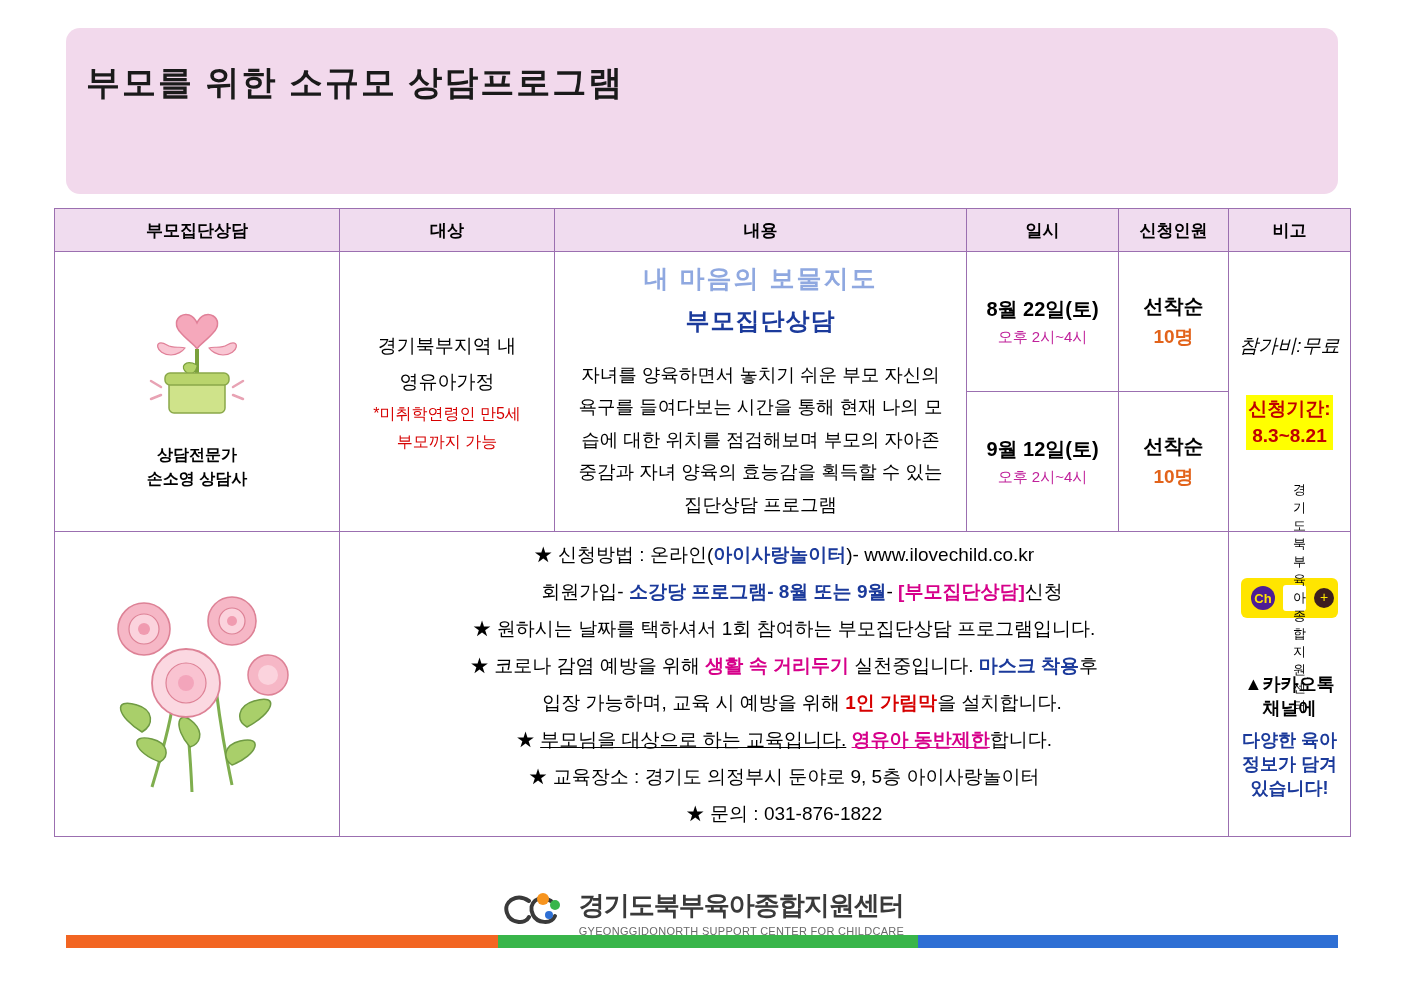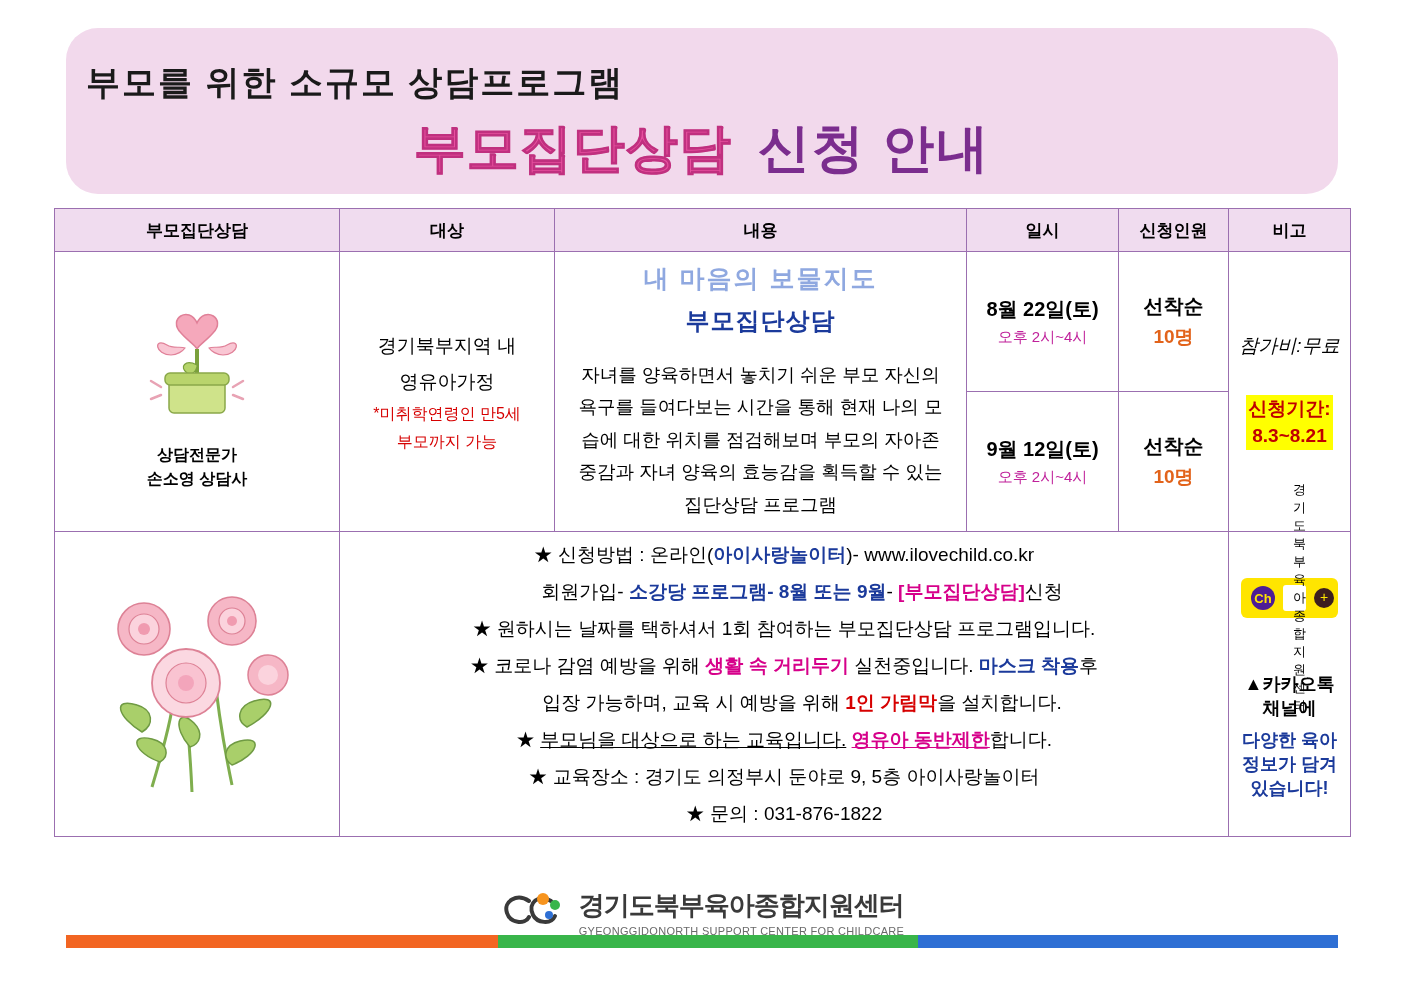--- a/index.html
+++ b/index.html
@@ -17,21 +17,21 @@
   }
 
   
   .banner {
     position: absolute;
     left: 66px;
     top: 28px;
     width: 1272px;
     height: 166px;
     background: #f2d9ec;
-    border-radius: 32px;
+    border-radius: 14px;
     box-sizing: border-box;
     padding-top: 10px;
   }
   .banner-line1 {
     font-size: 34px;
     font-weight: bold;
     color: #1a1a1a;
     letter-spacing: 2px;
     padding-left: 20px;
     margin-top: 22px;
@@ -243,23 +243,20 @@
     height: 13px;
     display: flex;
   }
   .bars div { height: 100%; }
 </style>
 </head>
 <body>
 
 <div class="banner">
   <div class="banner-line1">부모를 위한 소규모 상담프로그램</div>
-  <div class="banner-line2">
-    <span class="pink">부모집단상담</span><span class="purple">신청 안내</span>
-  </div>
 </div>
 
 <div class="table-wrap">
 <table class="main">
   <colgroup>
     <col style="width:285px">
     <col style="width:215px">
     <col style="width:412px">
     <col style="width:152px">
     <col style="width:110px">

